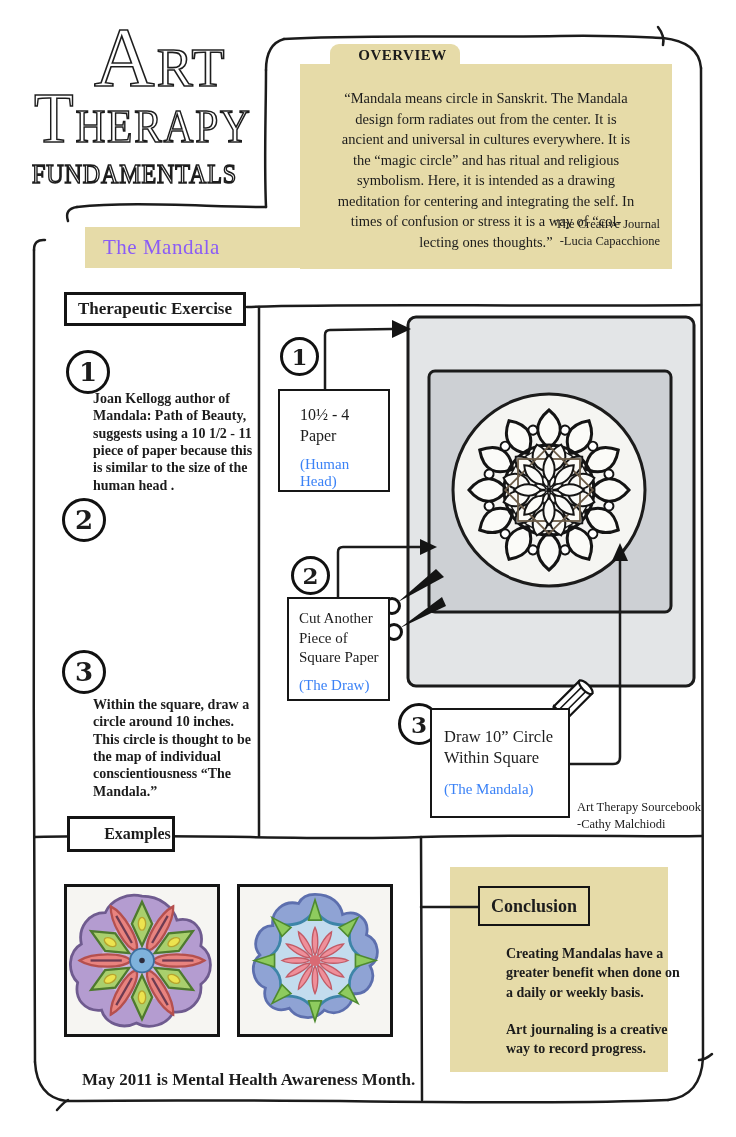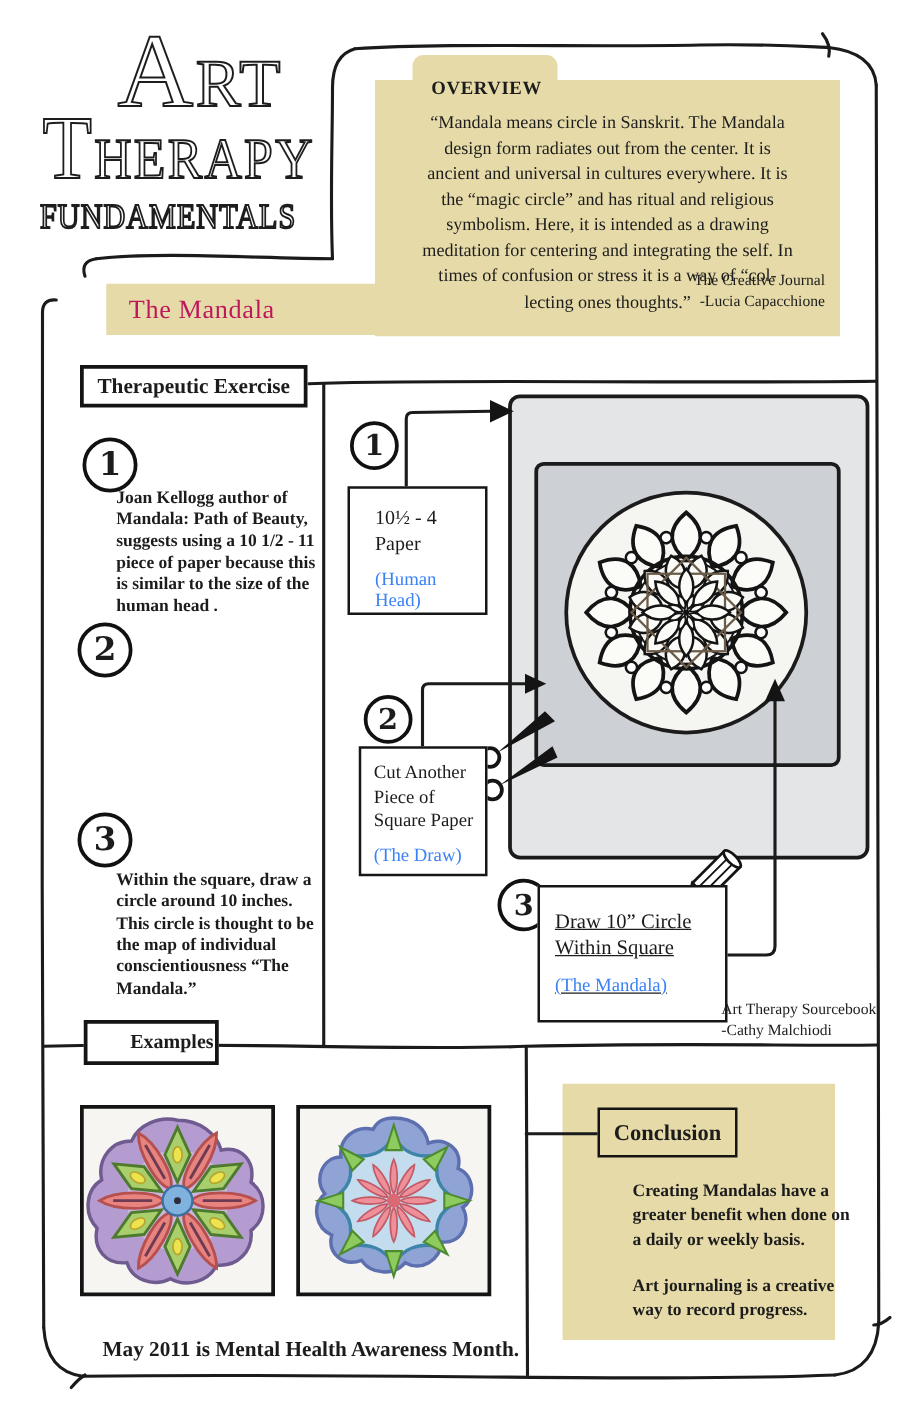--- a/index.html
+++ b/index.html
@@ -12,27 +12,27 @@
       color:#ffffff;-webkit-text-stroke:1.6px #1d1d1d;letter-spacing:2px;
       font-family:"Liberation Serif",serif;line-height:1;}
   .tl1{left:94px;top:16px;font-size:54px;}
   .tl1::first-letter{font-size:84px;}
   .tl2{left:34px;top:82px;font-size:46px;transform:scaleX(.9);transform-origin:left;}
   .tl2::first-letter{font-size:72px;}
   .tl3{left:32px;top:160px;font-size:28px;letter-spacing:1px;transform:scaleX(.86);transform-origin:left;}
 
   
   .tan{background:#e6dba8;}
-  .overview-tab{left:330px;top:44px;width:116px;height:24px;border-radius:9px 9px 0 0;
-      font-weight:bold;font-size:15px;letter-spacing:.5px;padding:19px 0 0 15px;box-sizing:border-box;}
+  .overview-tab{left:330px;top:44px;width:130px;height:24px;border-radius:9px 9px 0 0;
+      font-weight:bold;font-size:15px;letter-spacing:.5px;padding:3px 0 0 15px;box-sizing:border-box;text-align:center;}
   .overview-box{left:300px;top:64px;width:372px;height:205px;}
   .overview-quote{left:334px;top:88px;width:304px;font-weight:normal;font-size:14.5px;line-height:1.42;text-align:center;}
   .overview-attrib{left:540px;top:216px;width:120px;font-size:12.5px;line-height:1.35;text-align:right;}
   .banner{left:85px;top:227px;width:587px;height:41px;}
-  .banner-text{left:103px;top:235px;font-size:21px;letter-spacing:.5px;color:#be185d;}
+  .banner-text{left:103px;top:235px;font-size:21px;letter-spacing:.5px;color:#8b5cf6;}
 
   
   .label-box{background:#fff;border:3px solid #141414;box-sizing:border-box;
       display:flex;align-items:center;justify-content:center;font-weight:bold;}
   .te-box{left:64px;top:292px;width:182px;height:34px;font-size:17px;}
   .ex-box{left:67px;top:816px;width:108px;height:36px;font-size:16px;padding-left:33px;}
   .conc-box{left:478px;top:886px;width:112px;height:40px;font-size:18px;
       background:#e6dba8;border-width:2.5px;}
 
   
@@ -44,21 +44,21 @@
   .step-text{position:absolute;font-weight:bold;font-size:14px;line-height:1.24;width:162px;}
   .s1{left:93px;top:390px;}
   .s2{left:93px;top:538px;width:168px;}
   .s3{left:93px;top:696px;width:170px;}
 
   
   .note-box{position:absolute;background:#fff;border:2.5px solid #161616;box-sizing:border-box;
       font-family:"Liberation Serif",serif;}
   .nb1{left:278px;top:389px;width:112px;height:103px;padding:14px 6px 0 20px;}
   .nb2{left:287px;top:597px;width:103px;height:104px;padding:10px 4px 0 10px;}
-  .nb3{left:430px;top:708px;width:152px;height:110px;padding:16px 6px 6px 12px;text-decoration:underline;}
+  .nb3{left:430px;top:708px;width:140px;height:110px;padding:16px 6px 6px 12px;}
   .nb-main{font-size:16px;line-height:1.3;}
   .nb2 .nb-main{font-size:15px;}
   .nb3 .nb-main{font-size:16.5px;}
   .nb-sub{font-size:15px;margin-top:9px;color:#3b82f6;}
   .nb3 .nb-sub{margin-top:12px;}
 
   .source-attrib{left:577px;top:799px;width:140px;font-size:12.5px;line-height:1.35;}
 
   
   .example-frame{position:absolute;width:156px;height:153px;background:#f6f5f2;

